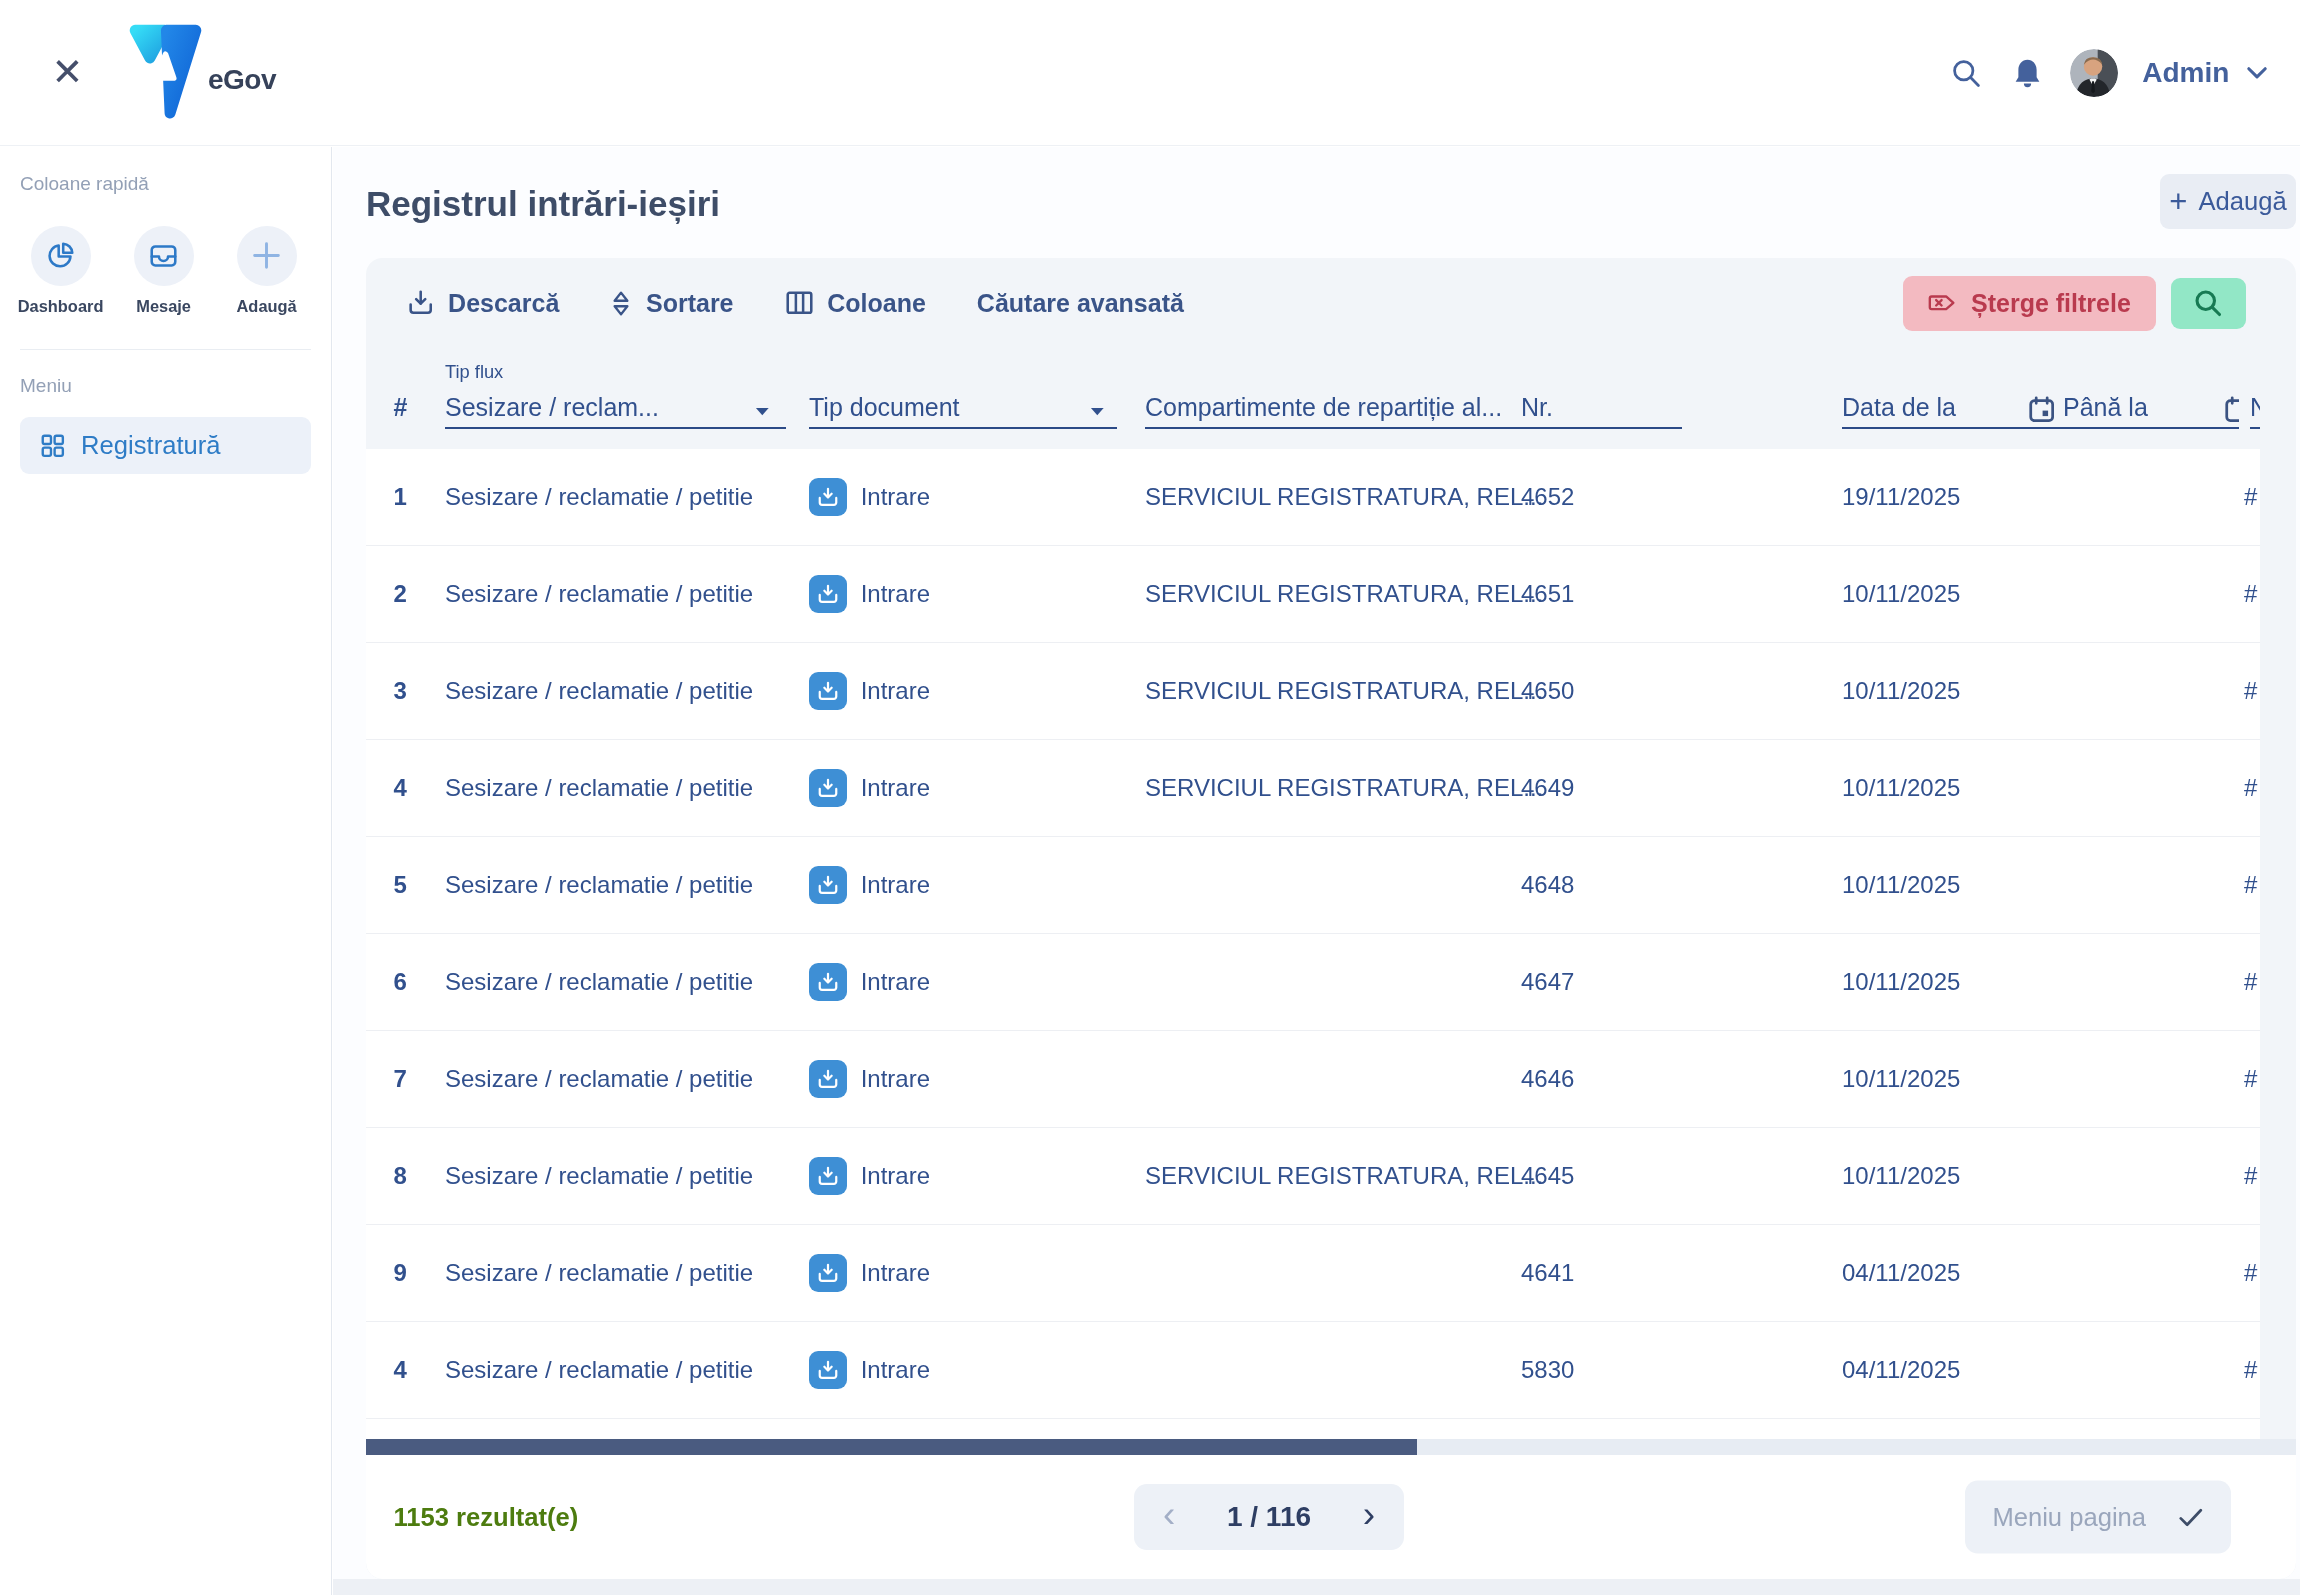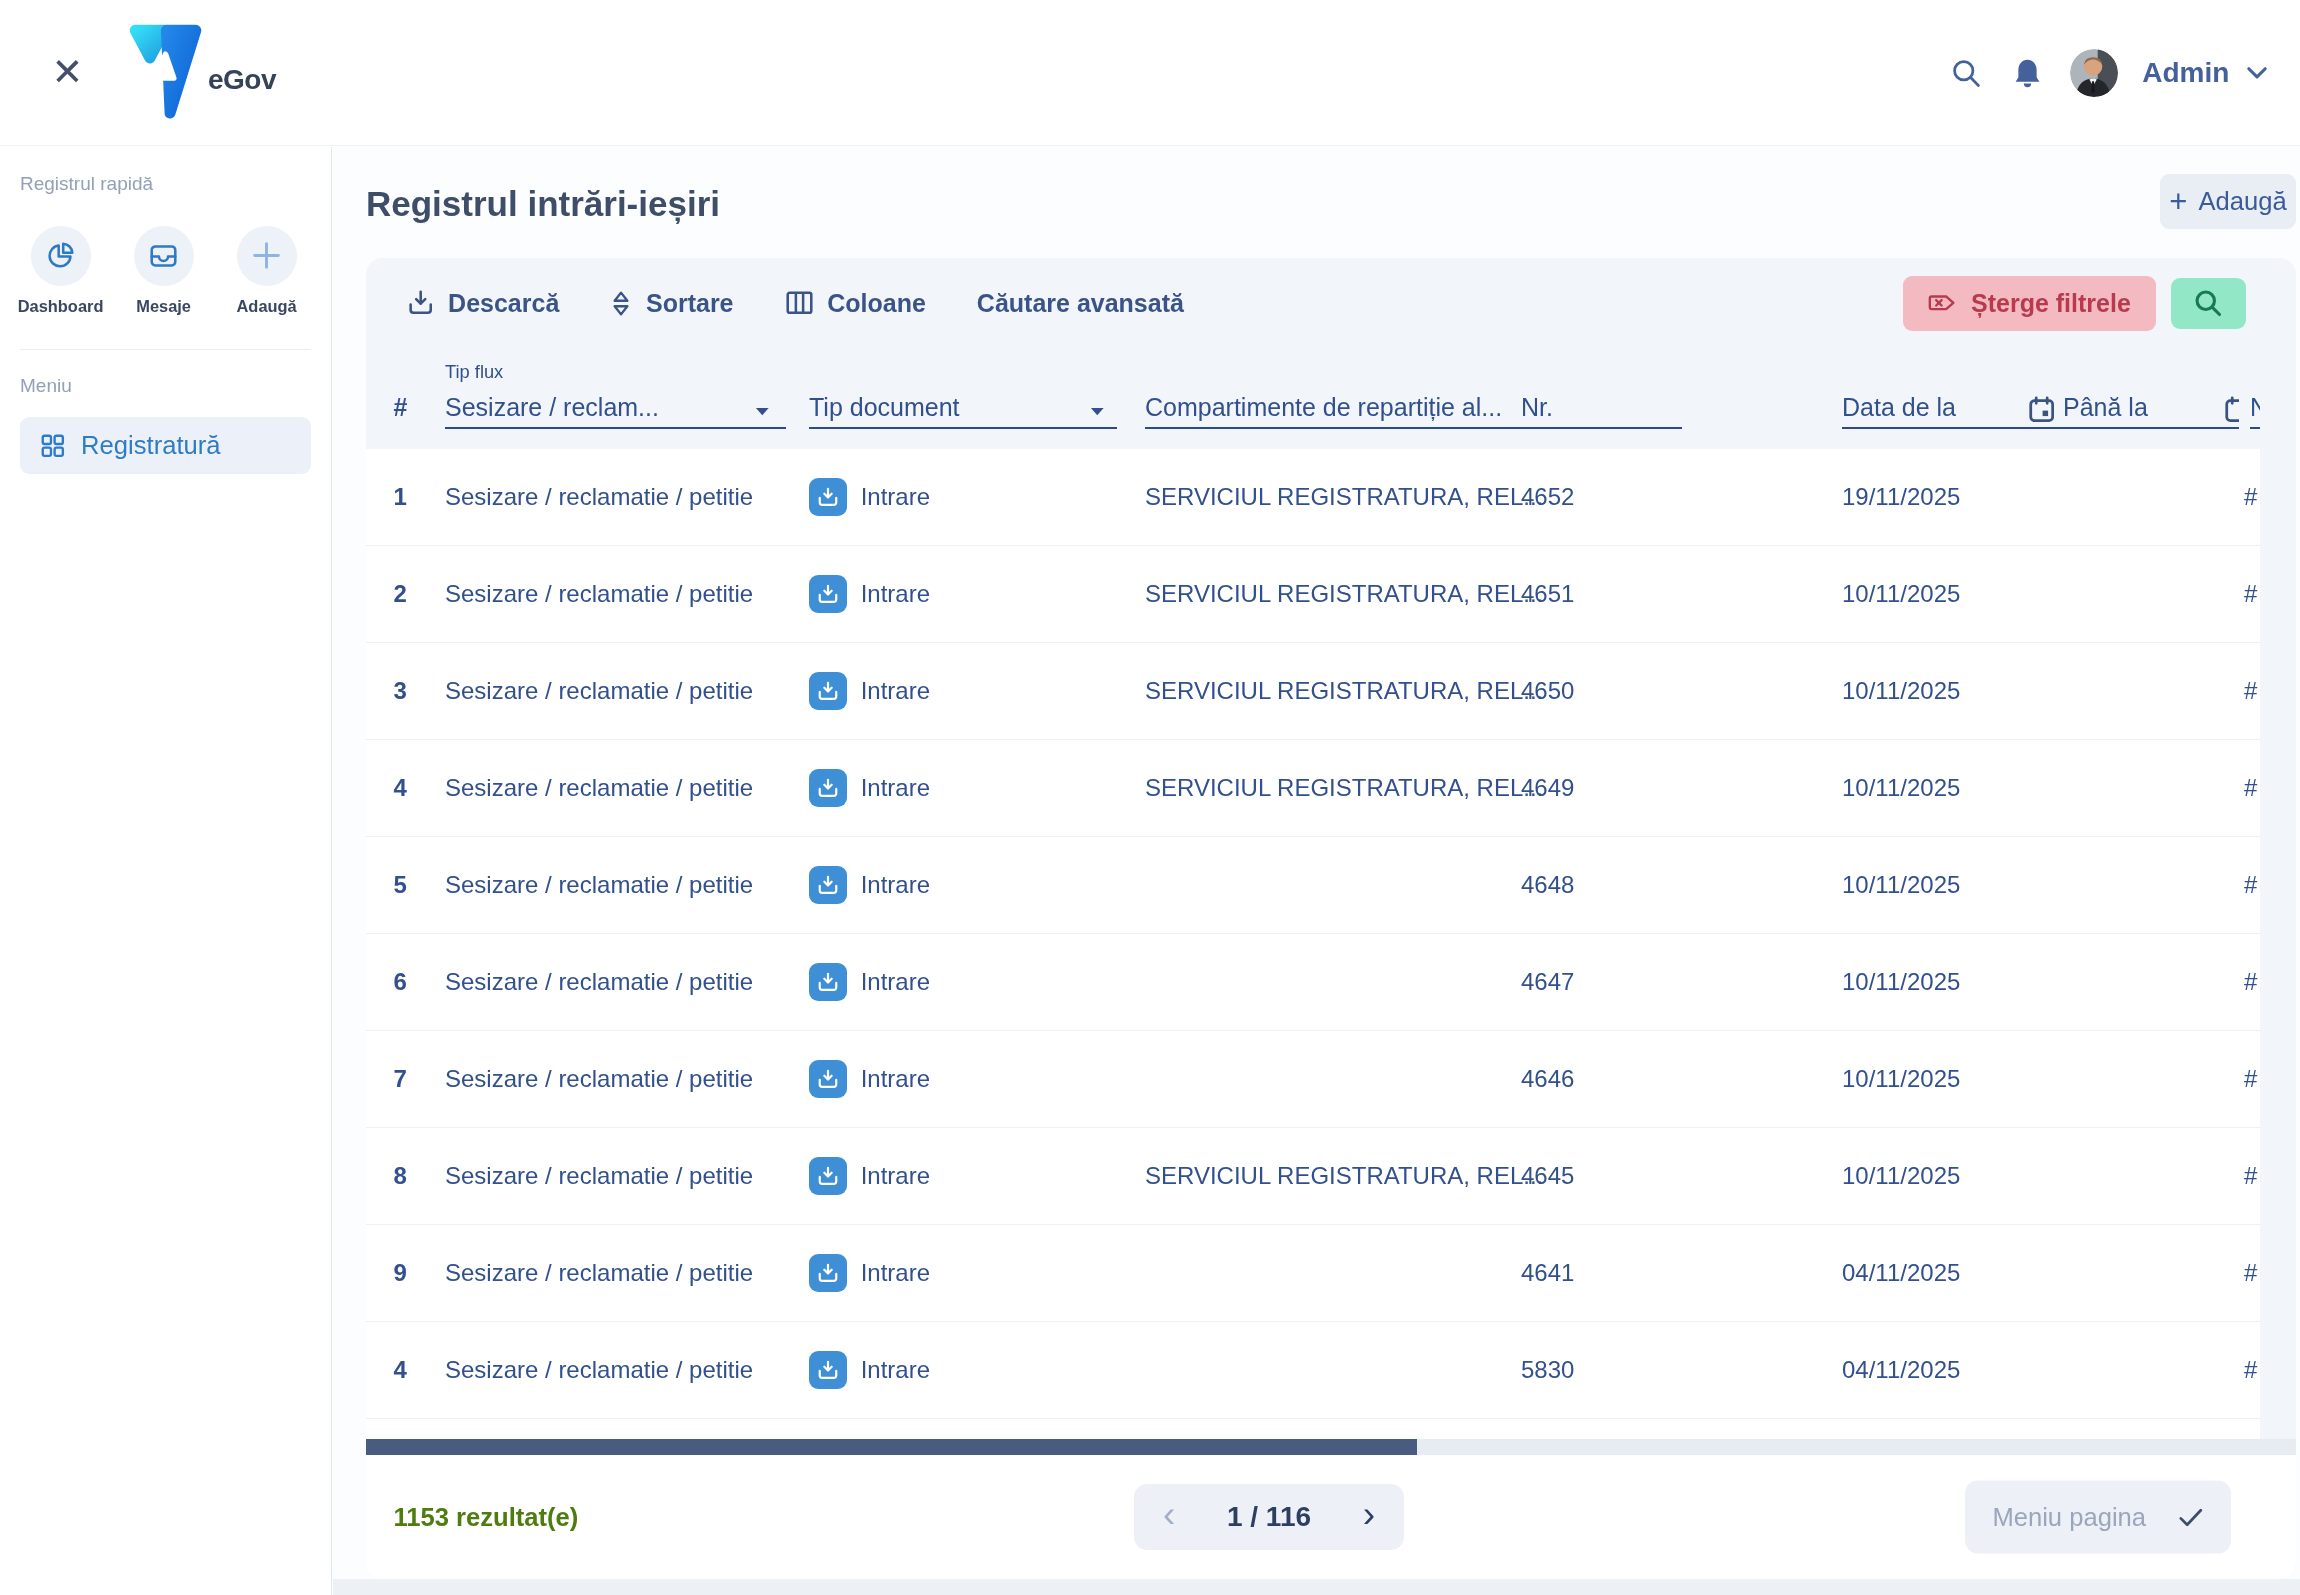--- a/index.html
+++ b/index.html
@@ -172,21 +172,21 @@
       <div class="admin-label">Admin</div>
       <div class="admin-chevron">
         <svg width="22" height="14.6" viewBox="0 0 24 16" fill="none" stroke="#44619c" stroke-width="3.4" stroke-linecap="round" stroke-linejoin="round">
           <path d="M3 3 L12 12 L21 3"></path>
         </svg>
       </div>
     </div>
   </div>
 
   <div class="sidebar">
-    <div class="side-label">Registrul rapidă</div>
+    <div class="side-label">Coloane rapidă</div>
     <div class="quick-row">
       <div class="quick-item">
         <div class="quick-circle">
           <svg width="29" height="29" viewBox="0 0 32 32" fill="none" stroke="#2d79c7" stroke-width="2.8" stroke-linecap="round" stroke-linejoin="round">
             <path d="M14 5 A11.5 11.5 0 1 0 27 17 L14 17 Z"></path>
             <path d="M19 3 A10.5 10.5 0 0 1 29 13 L19 13 Z"></path>
           </svg>
         </div>
         <div class="quick-label">Dashboard</div>
       </div>

